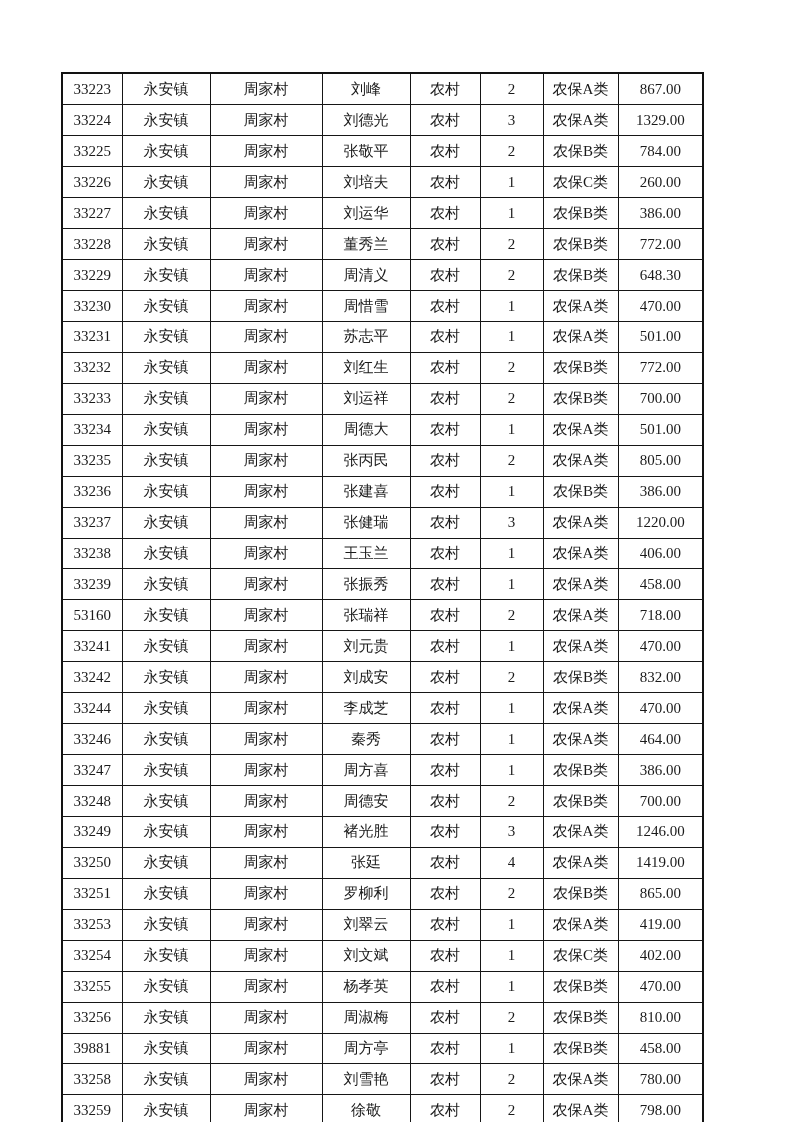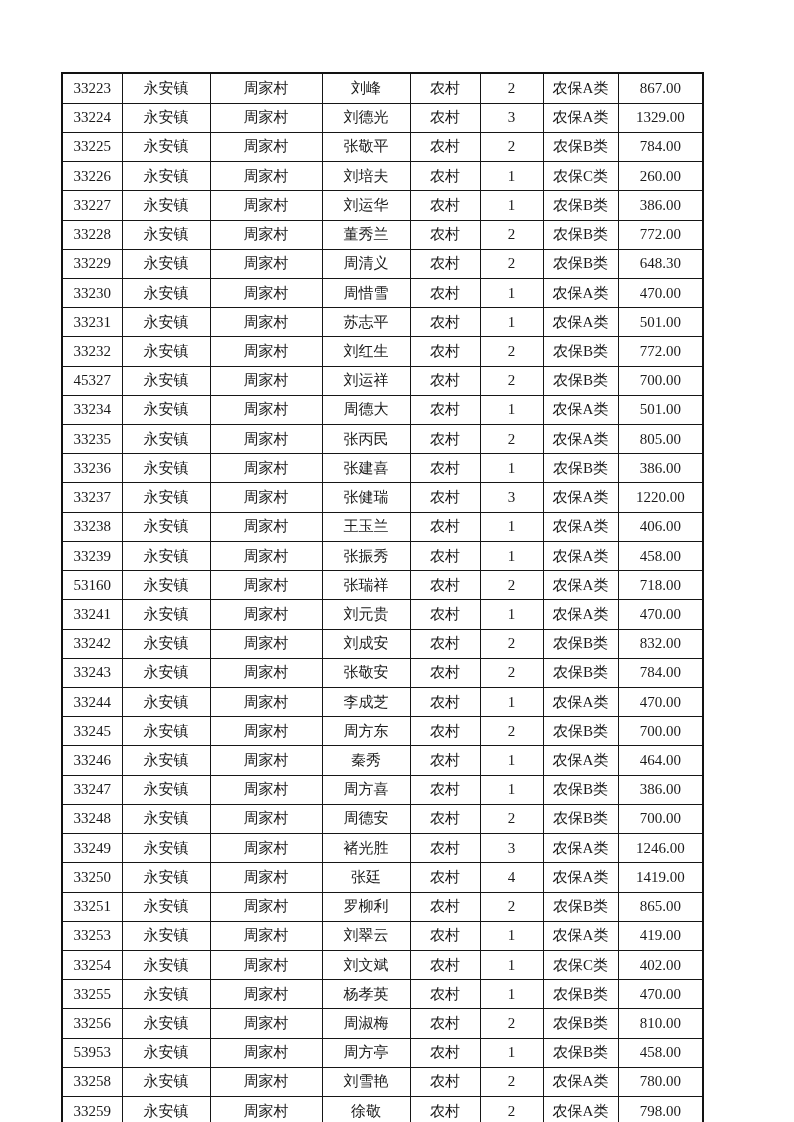--- a/index.html
+++ b/index.html
@@ -151,21 +151,21 @@
     <td>33232</td>
     <td>永安镇</td>
     <td>周家村</td>
     <td>刘红生</td>
     <td>农村</td>
     <td>2</td>
     <td>农保B类</td>
     <td>772.00</td>
   </tr>
         <tr>
-    <td>45327</td>
+    <td>33233</td>
     <td>永安镇</td>
     <td>周家村</td>
     <td>刘运祥</td>
     <td>农村</td>
     <td>2</td>
     <td>农保B类</td>
     <td>700.00</td>
   </tr>
         <tr>
     <td>33234</td>
@@ -251,48 +251,28 @@
     <td>33242</td>
     <td>永安镇</td>
     <td>周家村</td>
     <td>刘成安</td>
     <td>农村</td>
     <td>2</td>
     <td>农保B类</td>
     <td>832.00</td>
   </tr>
         <tr>
-    <td>33243</td>
-    <td>永安镇</td>
-    <td>周家村</td>
-    <td>张敬安</td>
-    <td>农村</td>
-    <td>2</td>
-    <td>农保B类</td>
-    <td>784.00</td>
-  </tr>
-        <tr>
     <td>33244</td>
     <td>永安镇</td>
     <td>周家村</td>
     <td>李成芝</td>
     <td>农村</td>
     <td>1</td>
     <td>农保A类</td>
     <td>470.00</td>
-  </tr>
-        <tr>
-    <td>33245</td>
-    <td>永安镇</td>
-    <td>周家村</td>
-    <td>周方东</td>
-    <td>农村</td>
-    <td>2</td>
-    <td>农保B类</td>
-    <td>700.00</td>
   </tr>
         <tr>
     <td>33246</td>
     <td>永安镇</td>
     <td>周家村</td>
     <td>秦秀</td>
     <td>农村</td>
     <td>1</td>
     <td>农保A类</td>
     <td>464.00</td>
@@ -381,21 +361,21 @@
     <td>33256</td>
     <td>永安镇</td>
     <td>周家村</td>
     <td>周淑梅</td>
     <td>农村</td>
     <td>2</td>
     <td>农保B类</td>
     <td>810.00</td>
   </tr>
         <tr>
-    <td>53953</td>
+    <td>39881</td>
     <td>永安镇</td>
     <td>周家村</td>
     <td>周方亭</td>
     <td>农村</td>
     <td>1</td>
     <td>农保B类</td>
     <td>458.00</td>
   </tr>
         <tr>
     <td>33258</td>

